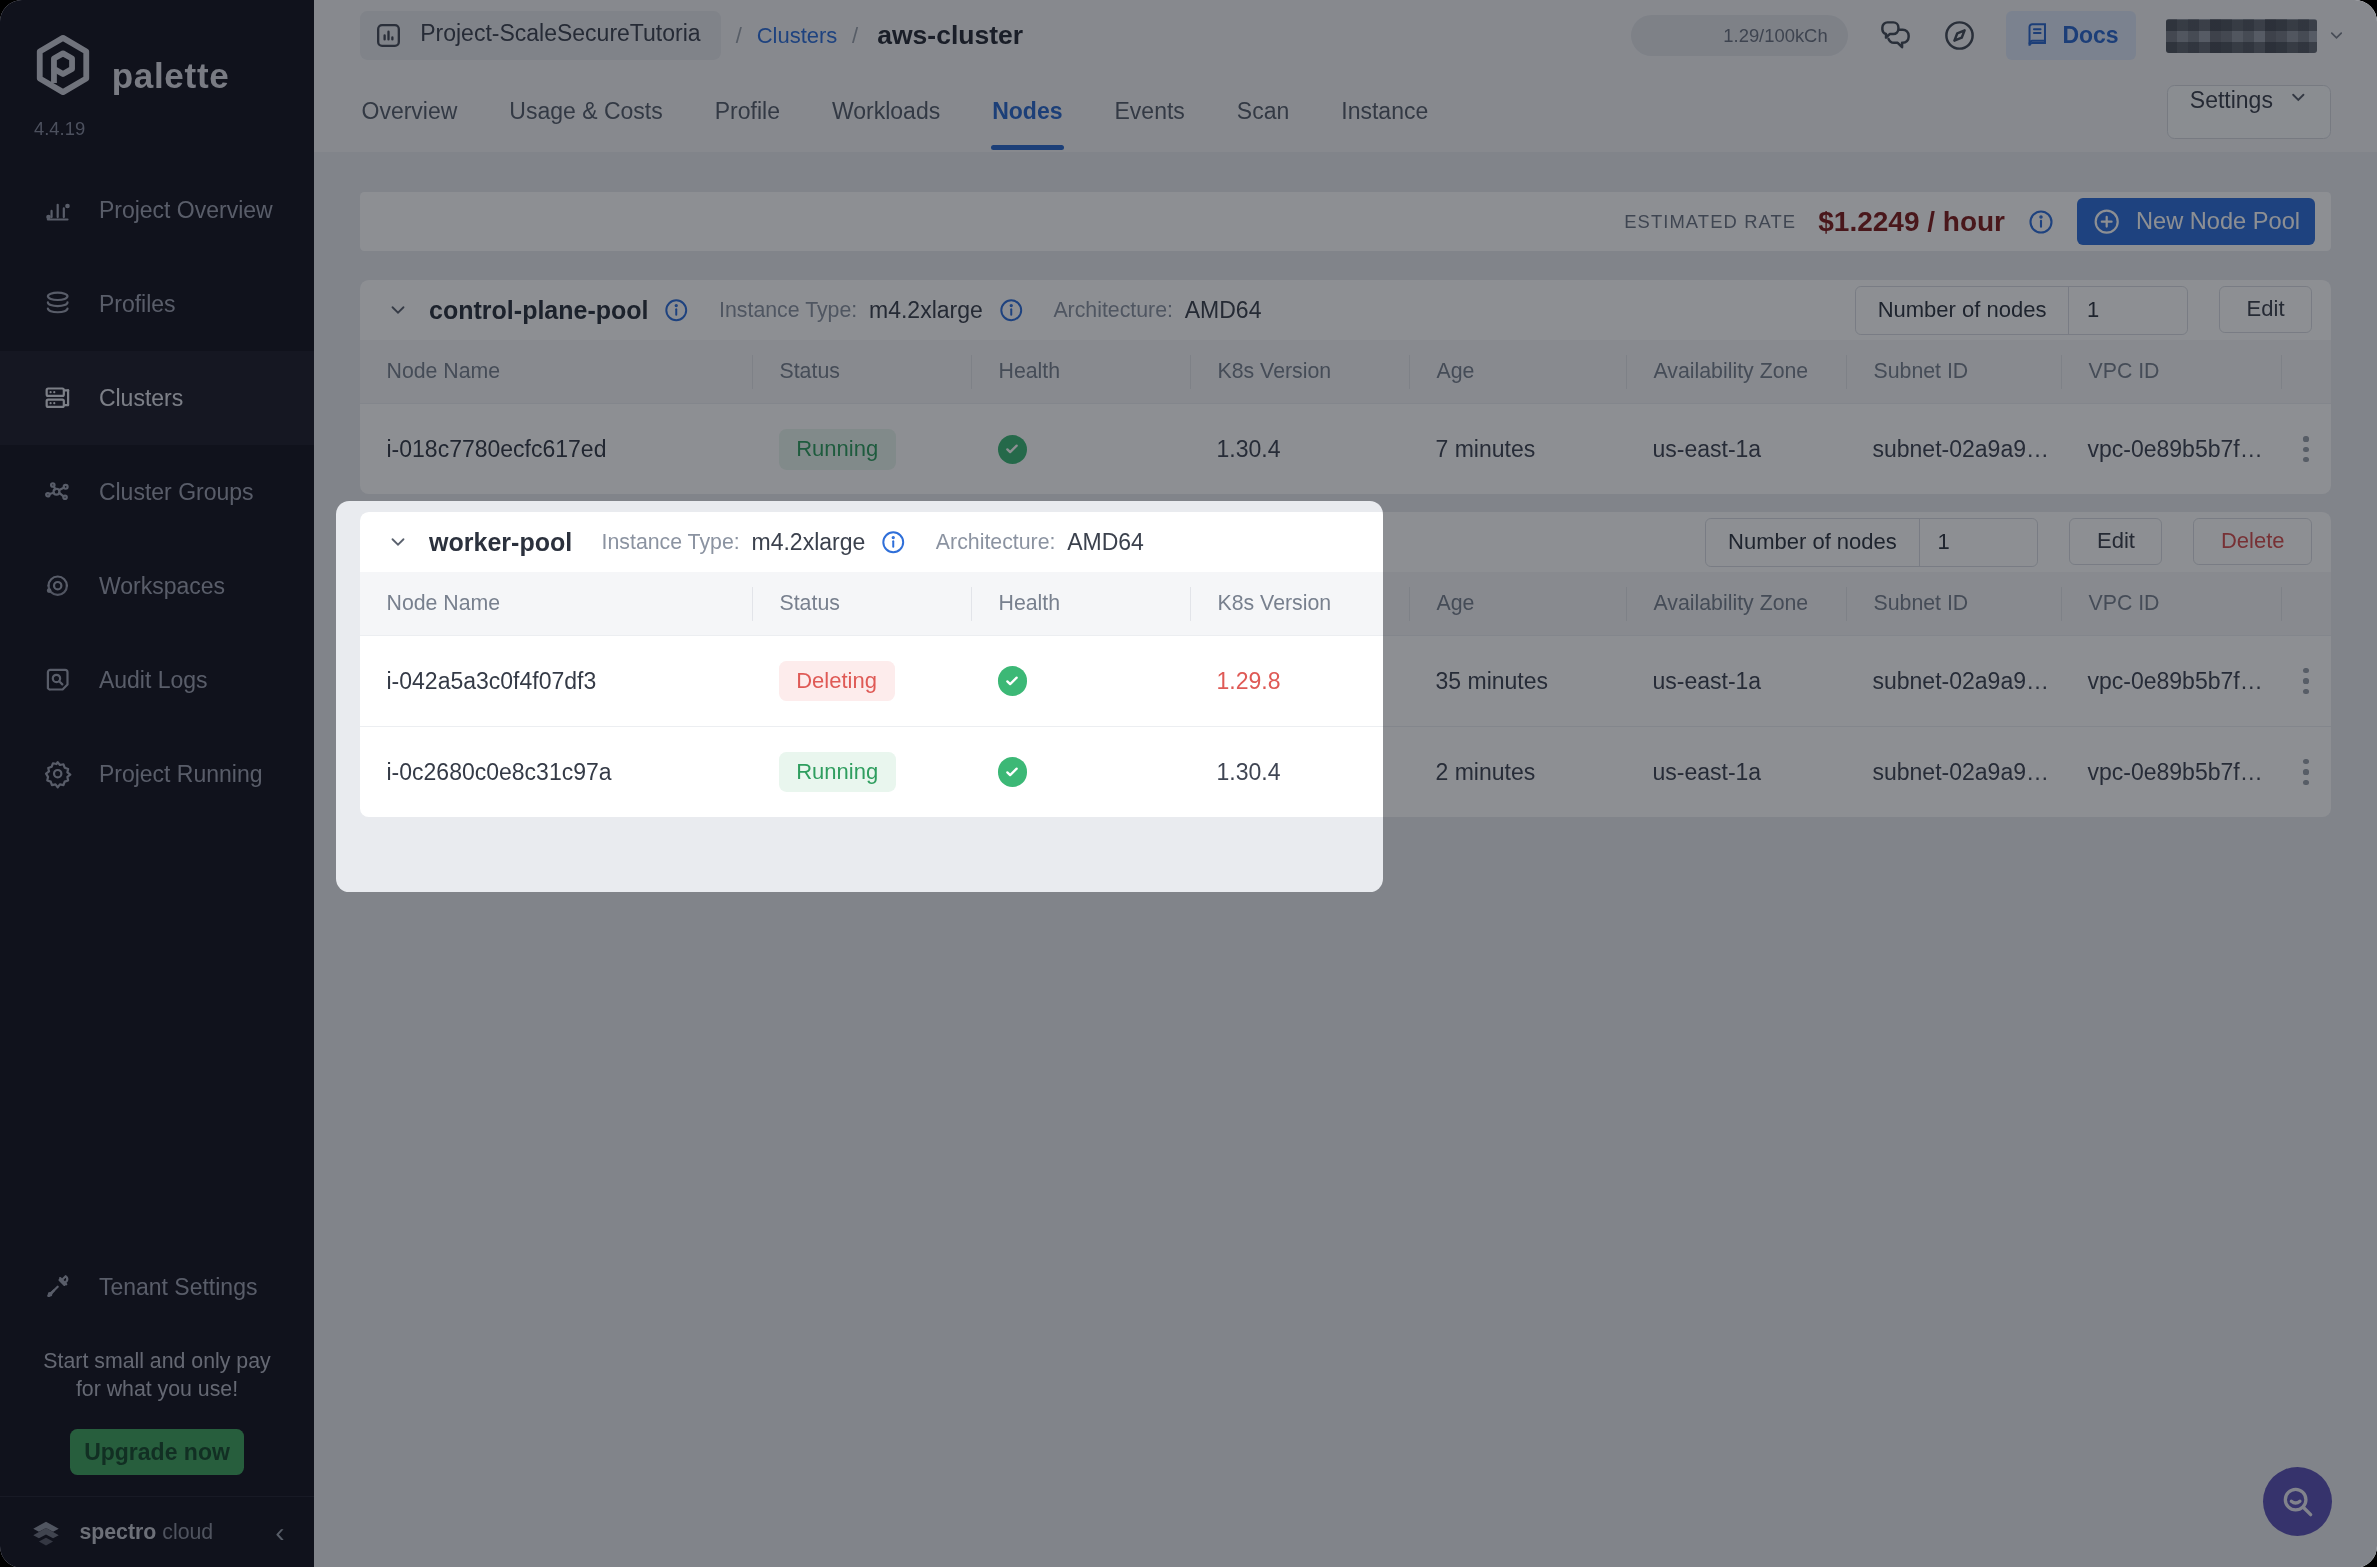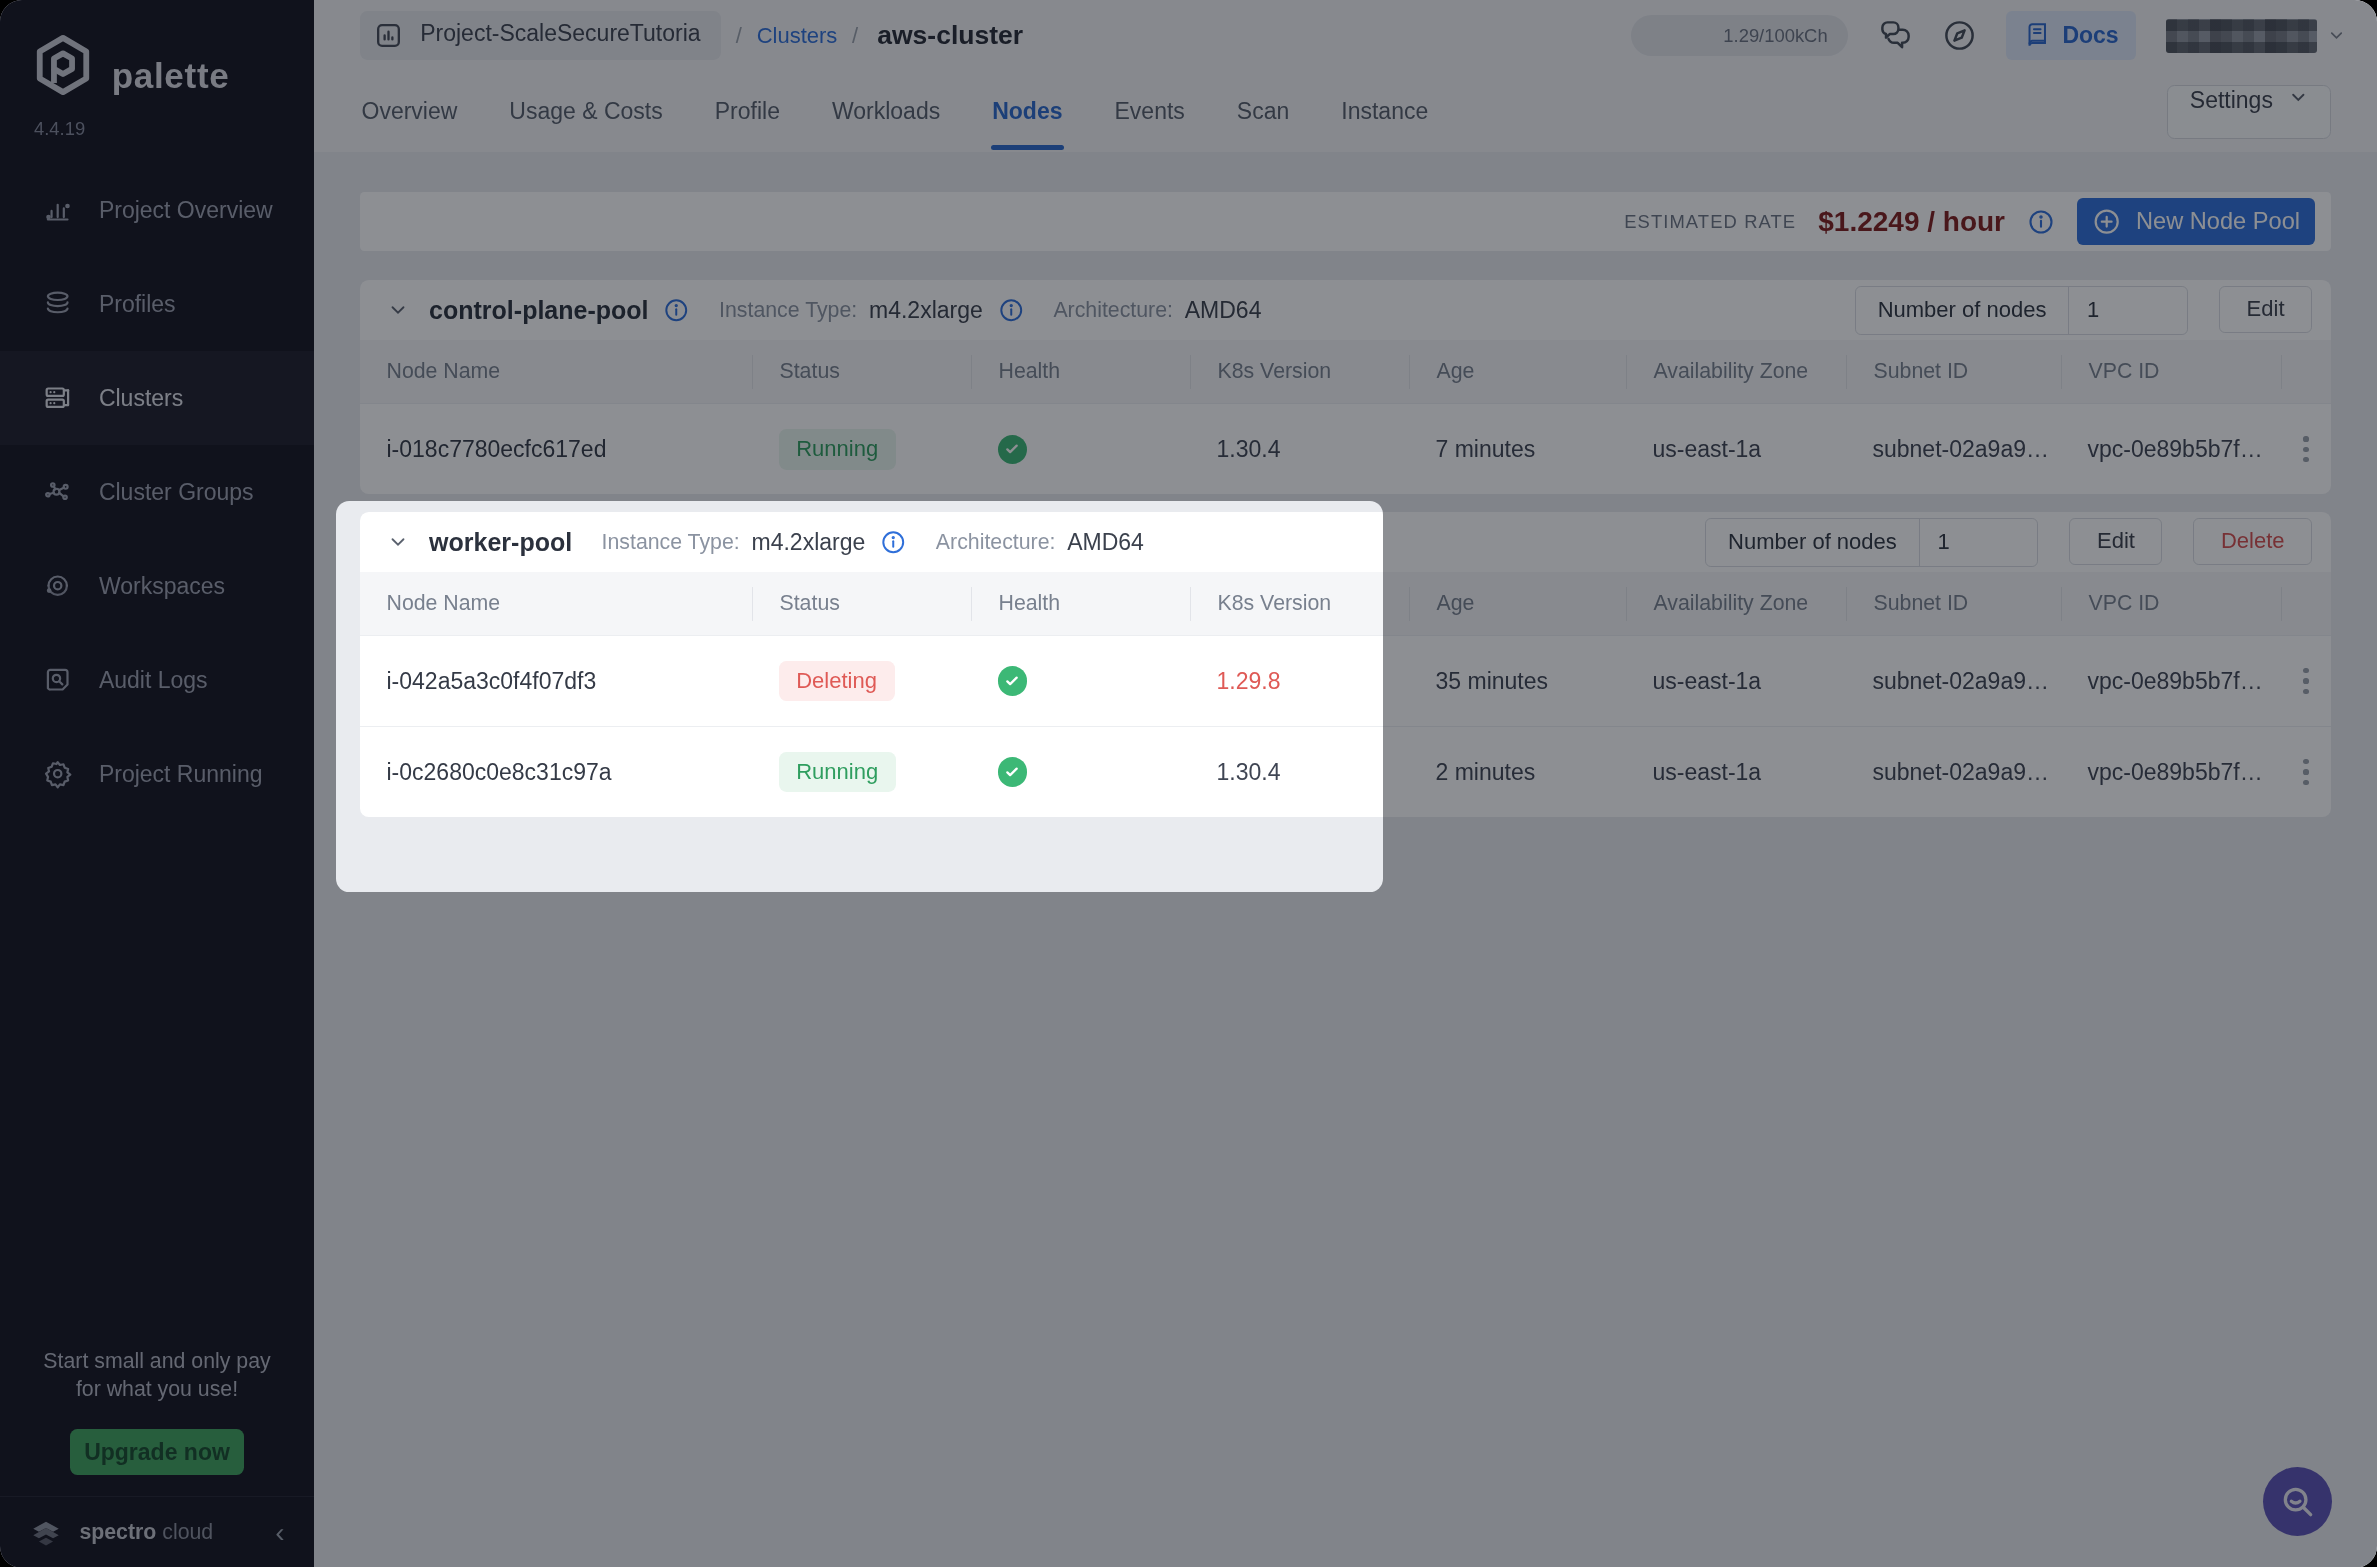--- a/index.html
+++ b/index.html
@@ -182,20 +182,28 @@
       </div>
       <div class="nav-item">
         <svg viewBox="0 0 24 24" fill="none" stroke="currentColor" stroke-width="1.8" stroke-linecap="round" stroke-linejoin="round">
           <circle cx="12" cy="12" r="3"></circle>
           <path d="M12 2.5l1.8 2.4 2.9-.6 1 2.8 2.8 1-.6 2.9 2.4 1.8-2.4 1.8.6 2.9-2.8 1-1 2.8-2.9-.6-1.8 2.4-1.8-2.4-2.9.6-1-2.8-2.8-1 .6-2.9L2.5 12l2.4-1.8-.6-2.9 2.8-1 1-2.8 2.9.6z"></path>
         </svg>
         <span>Project Running</span>
       </div>
     </nav>
 
+    <div class="nav-item tenant-item">
+      <svg viewBox="0 0 24 24" fill="none" stroke="currentColor" stroke-width="1.8" stroke-linecap="round" stroke-linejoin="round">
+        <path d="M5 19l7-7M14 5l5 5M13.5 6.5l4 4M19.5 4.5a3 3 0 0 1-4 4l-1-1 4-4z"></path>
+        <path d="M4.5 19.5l2-.5.5-2-2 .5z"></path>
+          <path d="M9 15l-4.5 4.5"></path>
+      </svg>
+      <span>Tenant Settings</span>
+    </div>
 
     <div class="promo">
       <div>Start small and only pay</div>
       <div>for what you use!</div>
     </div>
     <button class="upgrade-btn">Upgrade now</button>
 
     <div class="side-footer">
       <svg width="34" height="34" viewBox="0 0 24 24" fill="#8f93a0">
         <path d="M3 9l9-5 9 5-4 2.2-5-2.7-5 2.7z"></path>

